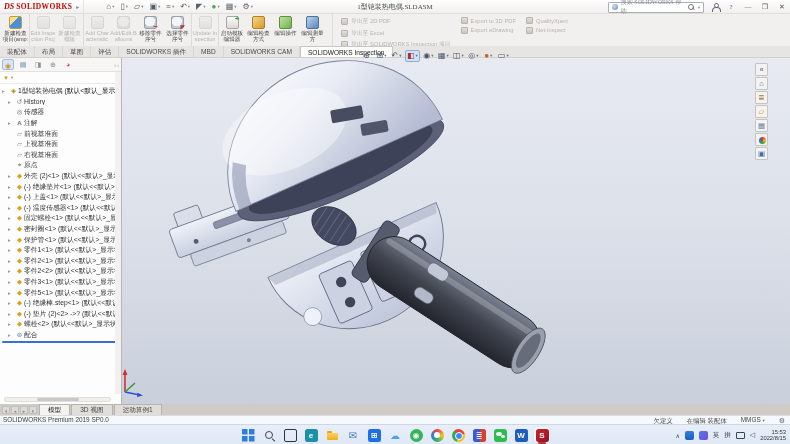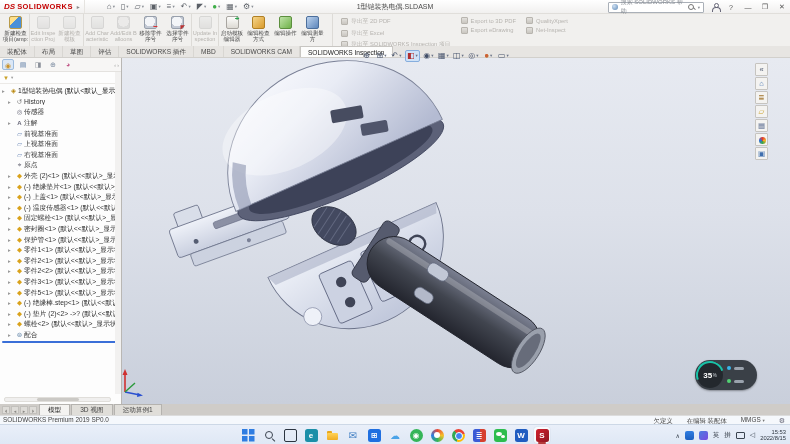--- a/index.html
+++ b/index.html
@@ -1,21 +1,21 @@
 <!DOCTYPE html>
 <html><head>
 <meta charset="utf-8">
 <style>
   *{margin:0;padding:0;box-sizing:border-box;}
   html,body{width:790px;height:444px;overflow:hidden;}
   body{font-family:"Liberation Sans","DejaVu Sans",sans-serif;background:#fff;position:relative;}
   .screen{position:absolute;inset:0;width:790px;height:444px;overflow:hidden;}
 
   
-  .titlebar{position:absolute;top:0;left:0;right:0;height:14px;background:linear-gradient(#ffffff,#f1f0ef);border-bottom:1px solid #e0deda;display:flex;align-items:center;}
+  .titlebar{position:absolute;top:0;left:0;right:0;height:14px;background:linear-gradient(#ffffff,#f1f0ef);border-bottom:1px solid #e0deda;display:flex;align-items:center;font-family:Liberation Serif, serif;}
   .logo{display:flex;align-items:center;gap:2px;padding:0 4px;height:100%;border-right:1px solid #e6e4e0;}
   .logo .mark{color:#c40000;font-weight:bold;font-size:8px;font-style:italic;}
   .logo .word{color:#c40000;font-weight:bold;font-size:7.5px;letter-spacing:.4px;}
   .logo-flyout{font-size:6px;color:#888;margin-left:2px;}
   .qa{display:flex;align-items:center;gap:6px;margin-left:22px;}
   .qa-btn{display:flex;align-items:center;color:#5a5f66;font-size:8px;line-height:13px;cursor:default;}
   .qa-btn .caret{font-size:4.5px;color:#8a8f96;margin-left:1px;}
   .qa-ic::before{font-size:8px;}
   .i-home::before{content:"⌂";}
   .i-new::before{content:"▯";}
@@ -738,36 +738,20 @@
         </div>
 
       <svg class="triad" width="30" height="32" viewBox="0 0 30 32">
         <line x1="9" y1="26" x2="9" y2="7" stroke="#d03030" stroke-width="1.6"></line>
         <path d="M9 3 L6.5 9 L11.5 9 Z" fill="#d03030"></path>
         <line x1="9" y1="26" x2="24" y2="29" stroke="#2a50d0" stroke-width="1.6"></line>
         <path d="M27 29.6 L21.5 26.8 L21 31 Z" fill="#2a50d0"></path>
         <line x1="9" y1="26" x2="19" y2="17" stroke="#2a9a3a" stroke-width="1.4"></line>
       </svg>
 
-      <div class="recorder">
-        <div class="rec-circle">
-          <span>35</span>
-            <small>%</small>
-        </div>
-        <div class="rec-rows">
-          <div class="rec-row">
-            <span class="rec-dot" id="rec-dot-1" style="background: rgb(57, 182, 234);"></span>
-            <span class="rec-bar"></span>
-          </div>
-          <div class="rec-row">
-            <span class="rec-dot" id="rec-dot-2" style="background: rgb(82, 210, 115);"></span>
-            <span class="rec-bar"></span>
-          </div>
-        </div>
-      </div>
     </div>
   </div>
 
   <div class="bottomtabs">
     <div class="bt-nav">
       <span>⏴</span>
       <span>◂</span>
       <span>▸</span>
       <span>⏵</span>
     </div>

